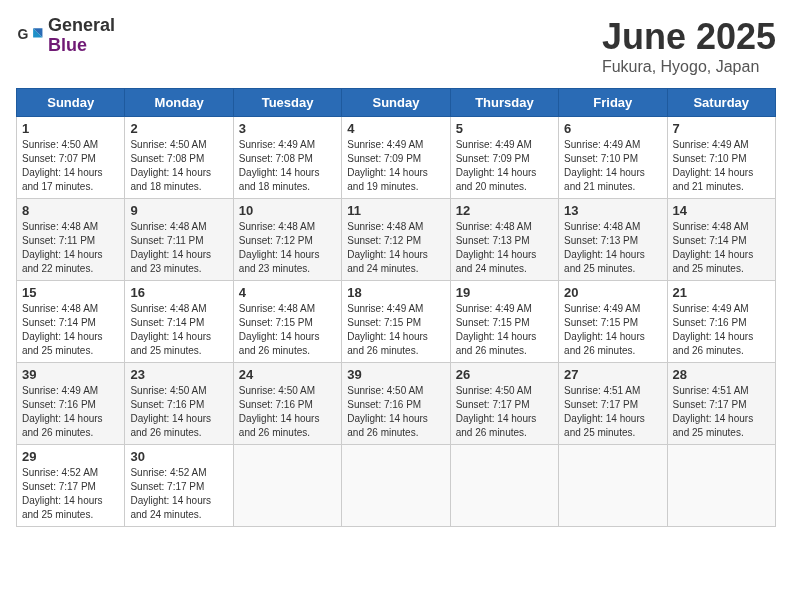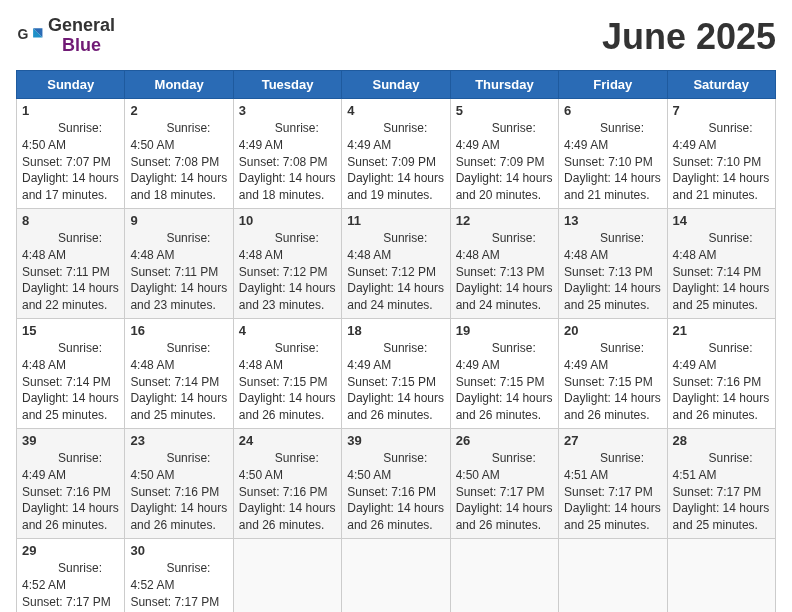--- a/index.html
+++ b/index.html
@@ -18,21 +18,20 @@
     }
     .logo {
       display: flex;
       align-items: center;
       gap: 4px;
     }
     .logo-text {
       display: flex;
       flex-direction: column;
       line-height: 1.1;
-      text-align: center;
     }
     .logo-general {
       font-size: 18px;
       font-weight: bold;
       color: #333;
     }
     .logo-blue {
       font-size: 18px;
       font-weight: bold;
       color: #701a75;
@@ -81,24 +80,23 @@
     .calendar-table tr:nth-child(even) td {
       background: #f5f5f5;
     }
     .day-num {
       font-size: 13px;
       font-weight: bold;
       display: block;
       margin-bottom: 2px;
     }
     .cell-text {
-      font-size: 12px;
+      font-size: 10px;
       line-height: 1.4;
       color: #333;
-      margin-left: 36px;
     }
     .empty-cell {
       background: #f9f9f9 !important;
     }
   </style>
 </head>
 <body>
 
 <div class="header-area">
   <div class="logo">
@@ -108,20 +106,21 @@
       <polygon points="22,8 34,8 34,20" fill="#2a6bb5"></polygon>
       <polygon points="22,8 34,20 22,20" fill="#1e90c8"></polygon>
     </svg>
     <div class="logo-text">
       <span class="logo-general">General</span>
       <span class="logo-blue">Blue</span>
     </div>
   </div>
   <div class="title-area">
     <div class="month-title">June 2025</div>
+    <div class="location-title">Fukura, Hyogo, Japan</div>
   </div>
 </div>
 
 <table class="calendar-table">
   <thead>
     <tr>
       <th>Sunday</th>
       <th>Monday</th>
       <th>Tuesday</th>
       <th>Sunday</th>

